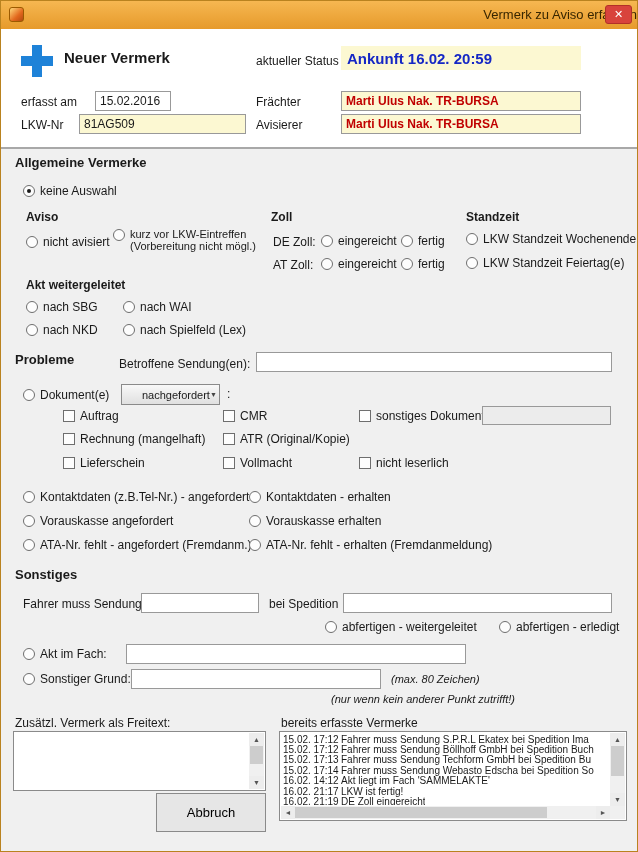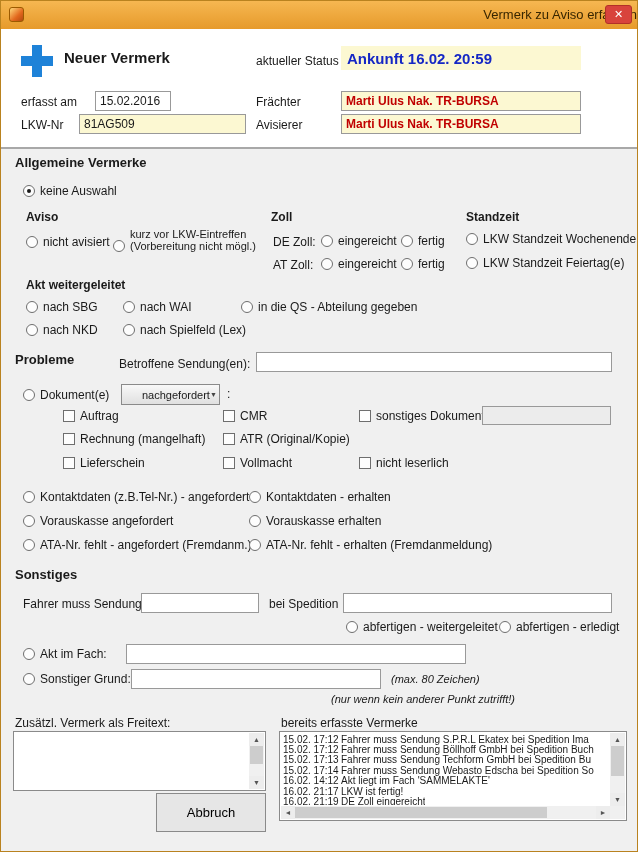--- a/index.html
+++ b/index.html
@@ -38,21 +38,21 @@
          padding:0 4px; font-size:12px; white-space:nowrap; overflow:hidden; }
   .yellow { background:#fcf8d2; }
   .red { color:#c00000; font-weight:bold; }
 
   .inp { position:absolute; border:1px solid #999; background:#fff;
          font:12px "Liberation Sans", sans-serif; padding:0 3px; }
   .inp:disabled { background:#ececec; }
 
   .opt { position:absolute; display:flex; align-items:center; gap:5px; font-size:12px; }
   .opt .t { white-space:nowrap; }
-  .opt.small { font-size:11px; align-items:flex-end; }
+  .opt.small { font-size:11px; align-items:flex-start; }
   .opt.small .t { white-space:normal; width:154px; line-height:12px; }
   .opt.small .radio { margin-top:1px; }
   .radio { width:12px; height:12px; min-width:12px; border:1px solid #6e6e6e; border-radius:50%;
            background:#fdfdfd; position:relative; }
   .radio.checked::after { content:""; position:absolute; left:3px; top:3px; width:4px; height:4px;
                           border-radius:50%; background:#1a1a1a; }
   .cb { width:12px; height:12px; min-width:12px; border:1px solid #6e6e6e; background:#fdfdfd; }
 
   .combo { position:absolute; left:120px; top:383px; width:99px; height:21px; border:1px solid #8a8a8a;
            background:linear-gradient(#f8f8f8,#e0e0e0); display:flex; align-items:center;
@@ -162,24 +162,20 @@
 
   <div class="lab b" style="left:25px;top:277px">Akt weitergeleitet</div>
   <div class="opt" style="left:25px;top:299px">
       <span class="radio"></span>
       <span class="t">nach SBG</span>
     </div>
   <div class="opt" style="left:122px;top:299px">
       <span class="radio"></span>
       <span class="t">nach WAI</span>
     </div>
-  <div class="opt" style="left:240px;top:299px">
-      <span class="radio"></span>
-      <span class="t">in die QS - Abteilung gegeben</span>
-    </div>
   <div class="opt" style="left:25px;top:322px">
       <span class="radio"></span>
       <span class="t">nach NKD</span>
     </div>
   <div class="opt" style="left:122px;top:322px">
       <span class="radio"></span>
       <span class="t">nach Spielfeld (Lex)</span>
     </div>
 
   <div class="h1" style="left:14px;top:351px">Probleme</div>
@@ -253,21 +249,21 @@
   <div class="opt" style="left:248px;top:537px">
       <span class="radio"></span>
       <span class="t">ATA-Nr. fehlt - erhalten (Fremdanmeldung)</span>
     </div>
 
   <div class="h1" style="left:14px;top:566px">Sonstiges</div>
   <div class="lab" style="left:22px;top:596px">Fahrer muss Sendung</div>
   <input class="inp" style="left: 140px; top: 592px; width: 118px; height: 20px;">
   <div class="lab" style="left:268px;top:596px">bei Spedition</div>
   <input class="inp" style="left: 342px; top: 592px; width: 269px; height: 20px;">
-  <div class="opt" style="left:345px;top:619px">
+  <div class="opt" style="left:324px;top:619px">
       <span class="radio"></span>
       <span class="t">abfertigen - weitergeleitet</span>
     </div>
   <div class="opt" style="left:498px;top:619px">
       <span class="radio"></span>
       <span class="t">abfertigen - erledigt</span>
     </div>
 
   <div class="opt" style="left:22px;top:646px">
       <span class="radio"></span>

